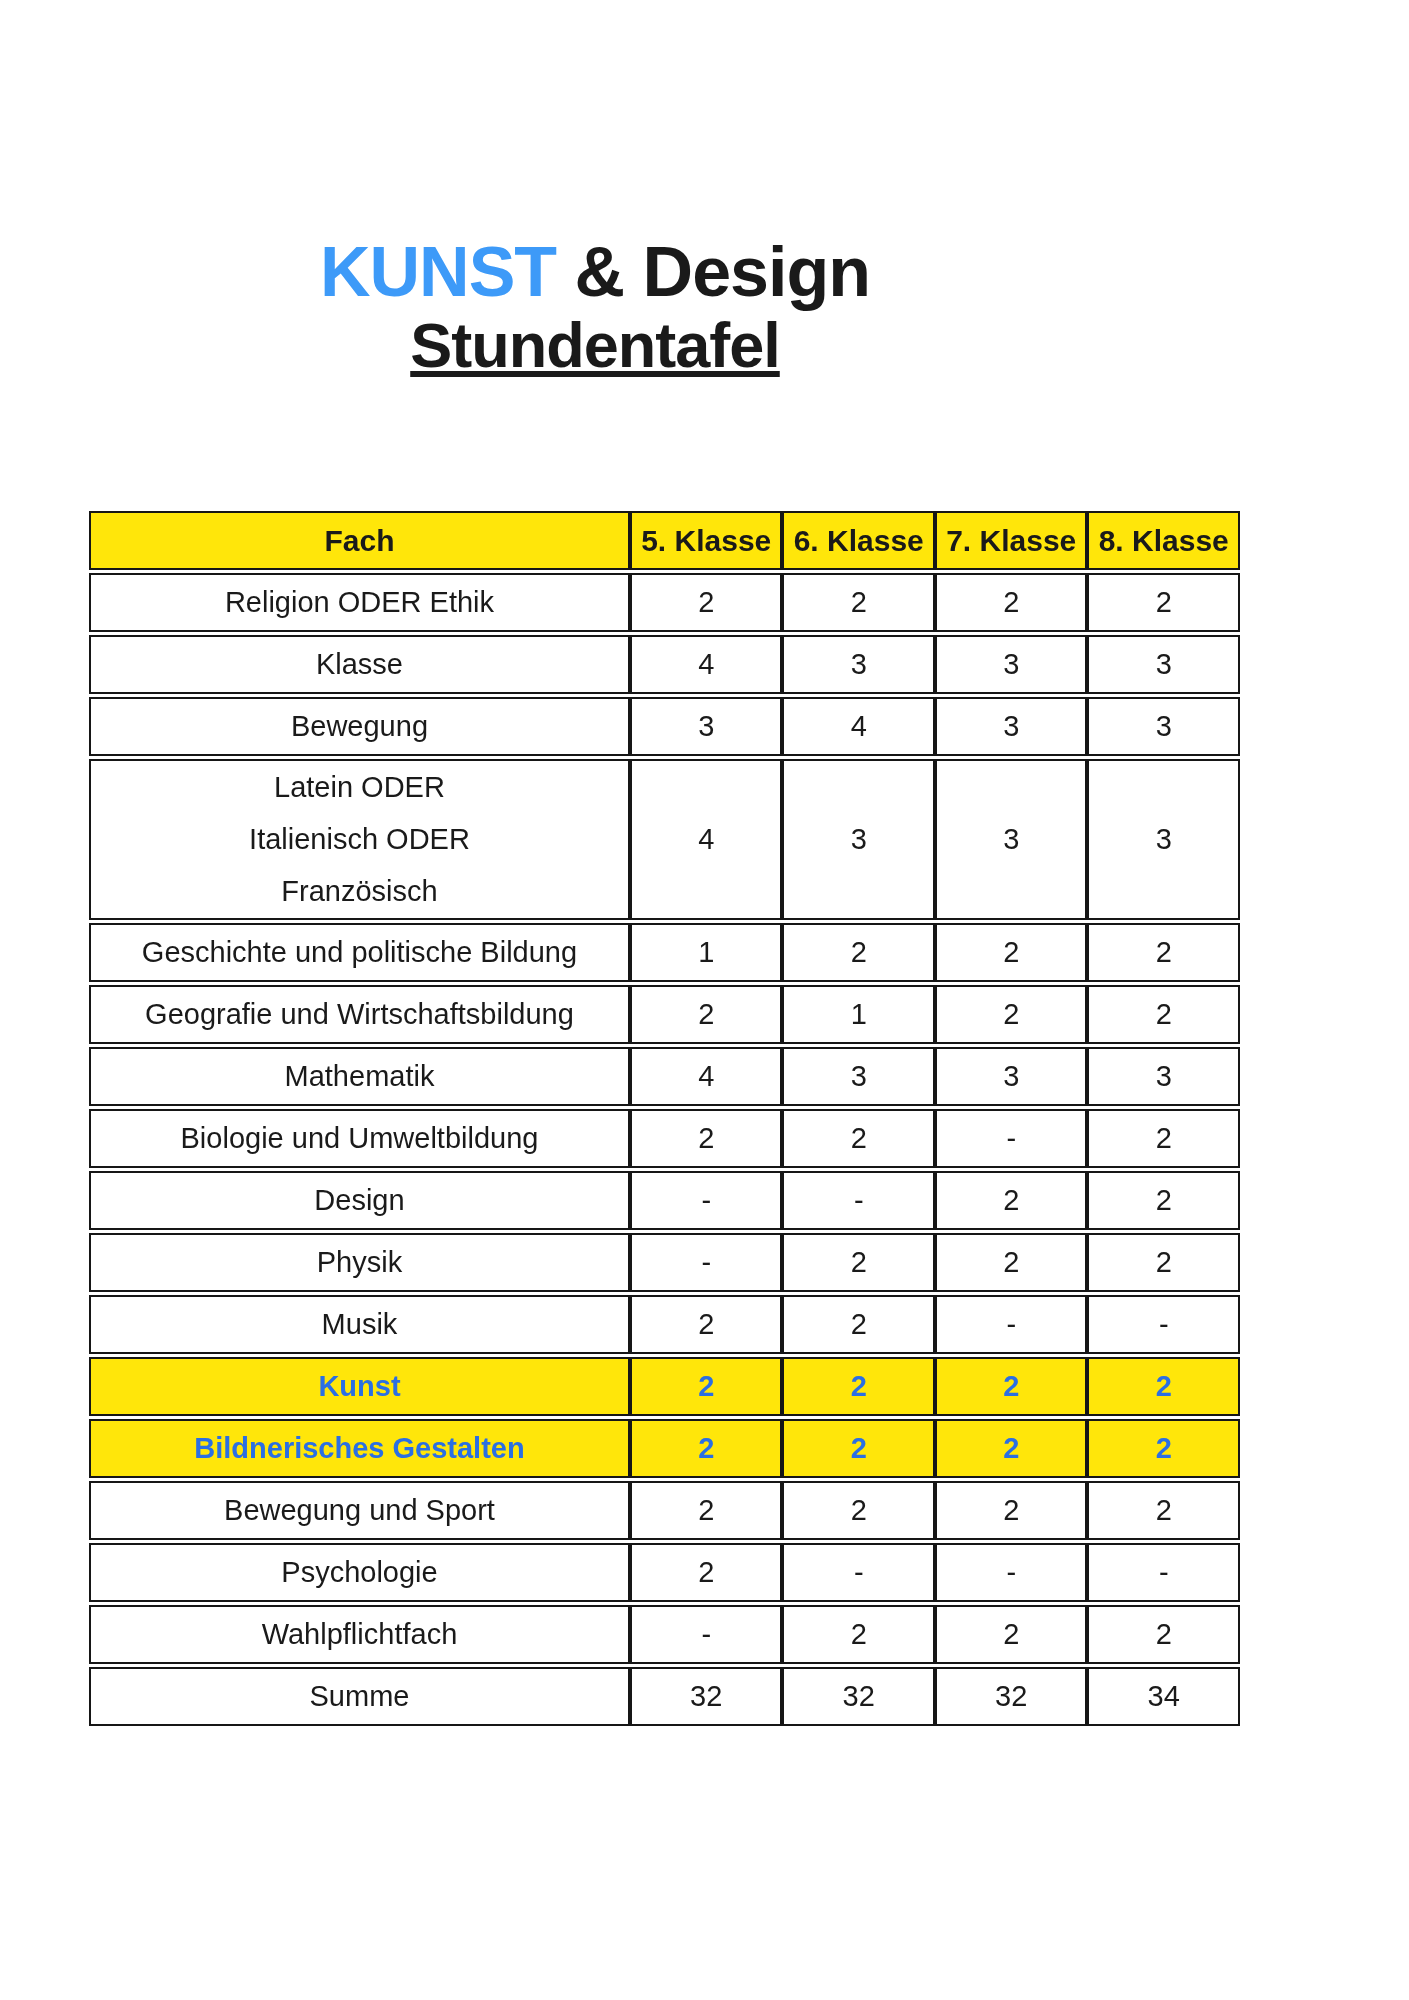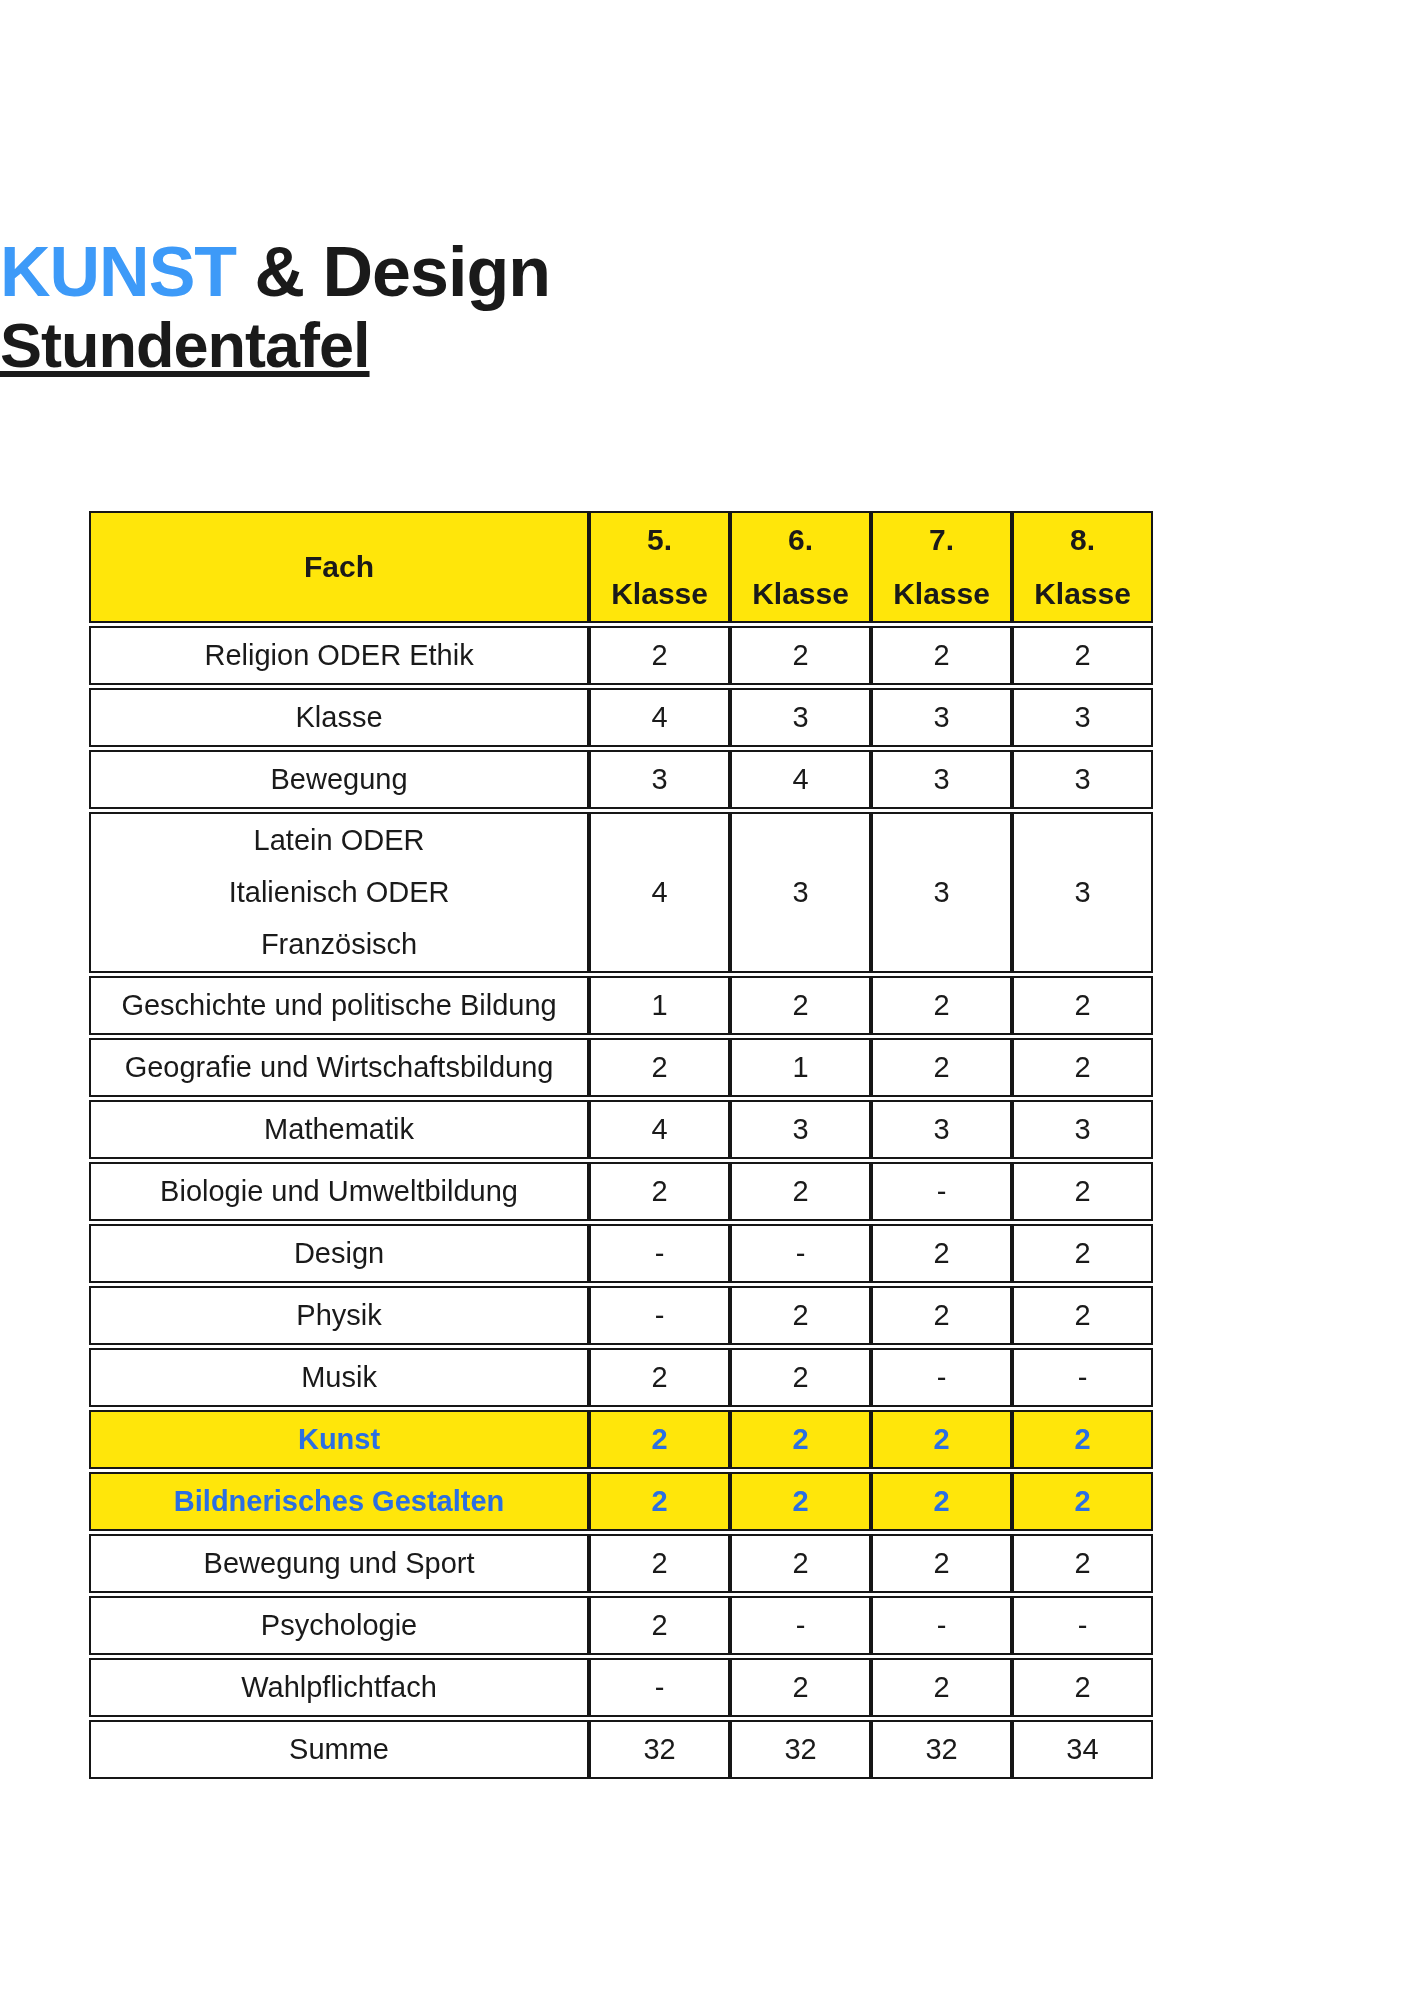--- a/index.html
+++ b/index.html
@@ -10,20 +10,21 @@
     width: 1409px;
     height: 2000px;
     background: #ffffff;
     overflow: hidden;
     font-family: "Liberation Sans", sans-serif;
     color: var(--text, #1a1a1a);
   }
   .title-block {
     padding-top: 234px;
     width: 1190px;
+    text-align: center;
   }
   .title-main {
     font-size: 70px;
     font-weight: 800;
     line-height: 76px;
     letter-spacing: -1px;
     color: var(--text, #141414);
   }
   .title-main .accent {
     color: var(--accent-blue-title, #3d9af8);
@@ -33,21 +34,21 @@
     font-weight: 800;
     line-height: 70px;
     letter-spacing: -1px;
     color: var(--text, #141414);
     text-decoration: underline;
   }
   table.stundentafel {
     border-collapse: separate;
     border-spacing: 0 3px;
     table-layout: fixed;
-    width: 1064px;
+    width: 1151px;
     margin: 128px 0 0 89px;
   }
   table.stundentafel col.col-fach   { width: 47.0%; }
   table.stundentafel col.col-klasse { width: 13.25%; }
   .stundentafel th,
   .stundentafel td {
     border: 2px solid var(--border, #161616);
     height: 55px;
     text-align: center;
     vertical-align: middle;

